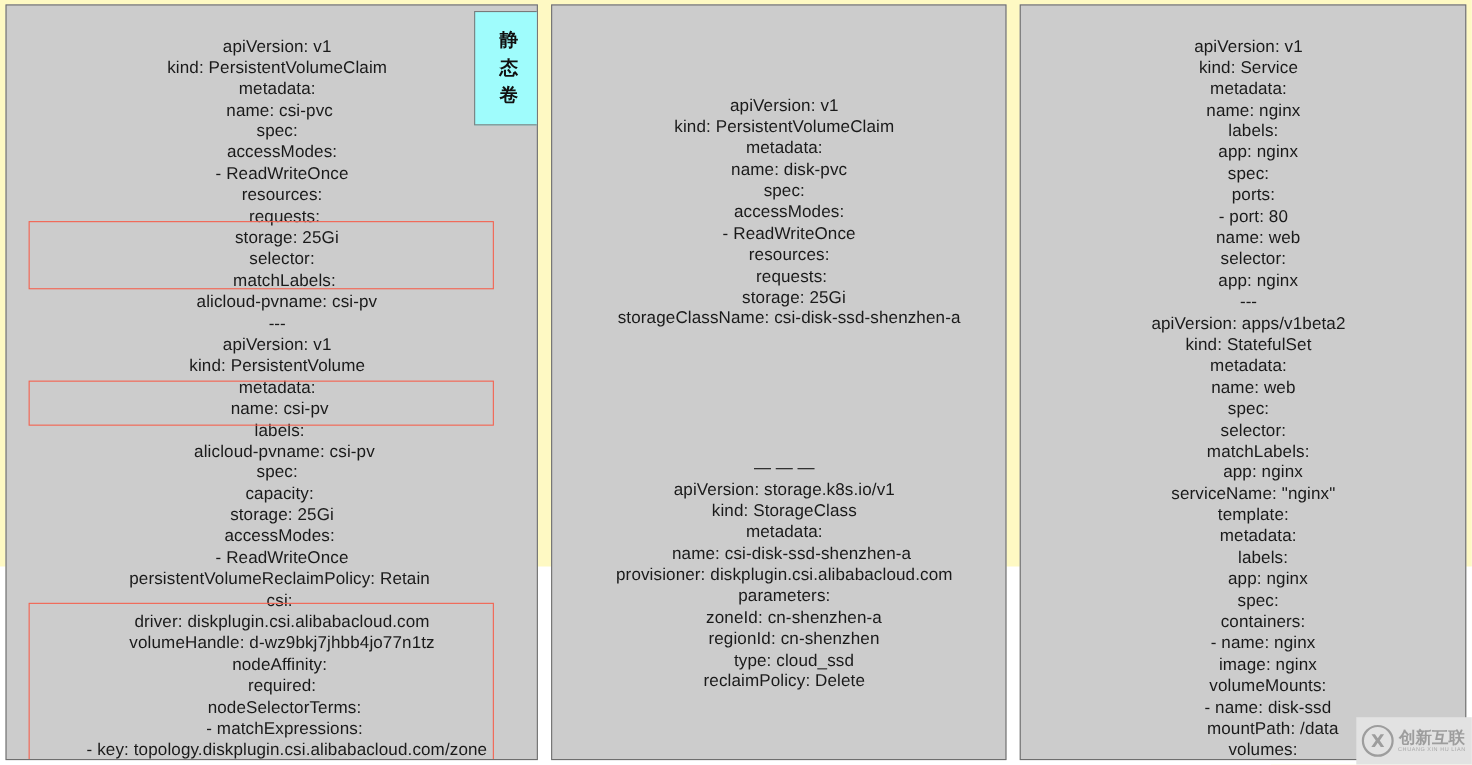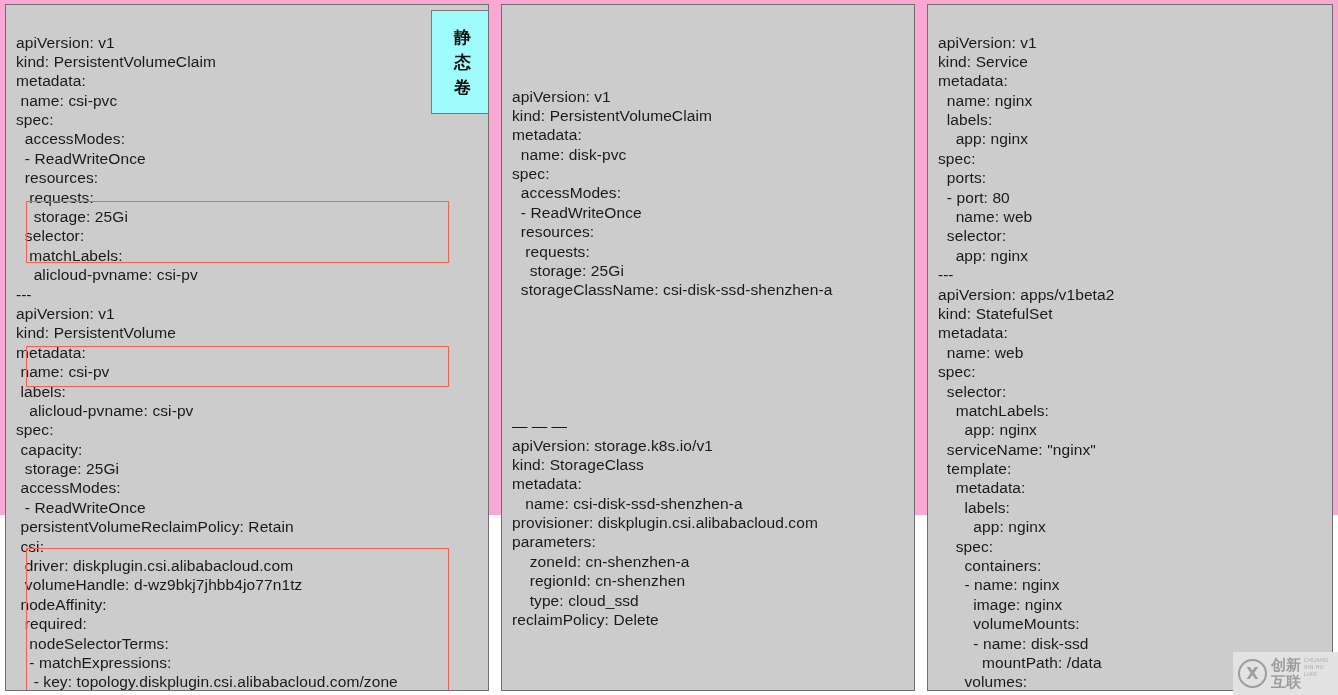--- a/index.html
+++ b/index.html
@@ -12,21 +12,22 @@
     height: 695px;
     position: relative;
     overflow: hidden;
     font-family: "Liberation Sans", "DejaVu Sans", sans-serif;
   }
 
   .board {
     position: absolute;
     left: 0; top: 0;
     width: 1338px; height: 515px;
-    background: #f9a8d4;
+    background: #fef9c3;
+    text-align: center;
   }
 
   
   .panel {
     position: absolute;
     top: 4px;
     height: 687px;
     background: #cccccc;
     border: 1px solid #6e6e6e;
     box-sizing: border-box;
@@ -108,21 +109,21 @@
     font-size: 16px;
     font-weight: bold;
     font-family: "DejaVu Sans", sans-serif;
     display: flex;
     align-items: center;
     justify-content: center;
     flex: none;
   }
   #watermark .wm-text {
     display: flex;
-    flex-direction: row;
+    flex-direction: column;
     justify-content: center;
   }
   #watermark .wm-cn {
     font-family: "DejaVu Sans", sans-serif;
     font-size: 15px;
     font-weight: bold;
     color: #9d9d9d;
     line-height: 17px;
     letter-spacing: 0px;
   }

